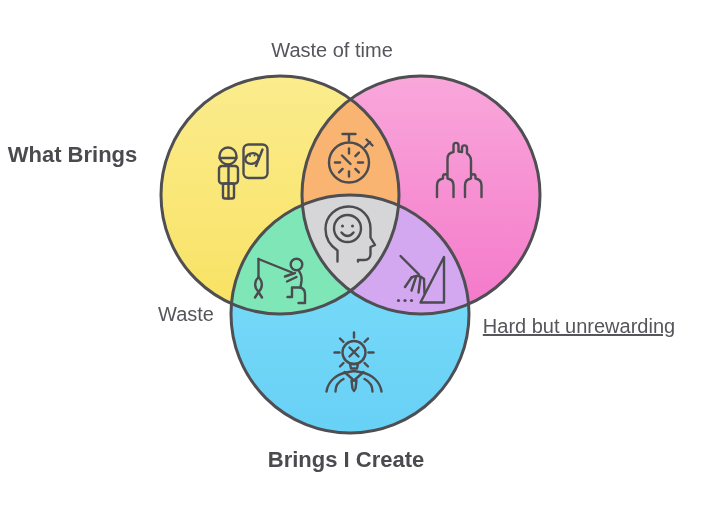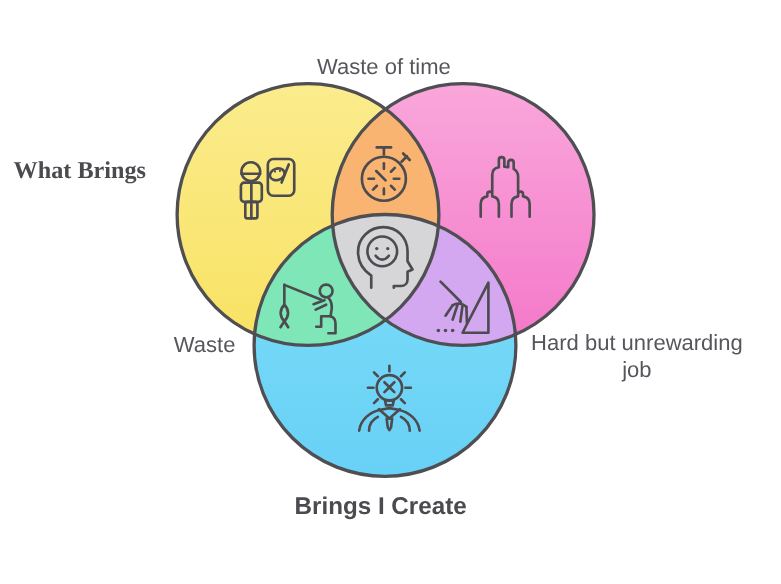--- a/index.html
+++ b/index.html
@@ -165,37 +165,36 @@
         <line x1="364.5" y1="363" x2="368" y2="366.5"></line>
       </g>
       <path d="M326.5,391.5 c1.5,-10 9.5,-17 19.5,-19 l8,-1.5 l8,1.5 c10,2 18,9 19.5,19"></path>
       <path d="M335.5,391.5 c0,-5.5 3,-10 8,-12.5"></path>
       <path d="M372.5,391.5 c0,-5.5 -3,-10 -8,-12.5"></path>
       <path d="M344.5,372 l9.5,8.5 l9.5,-8.5"></path>
       <path d="M351.5,380.5 h5 l-1,8 l-1.5,2.5 l-1.5,-2.5 z"></path>
     </g>
   </svg>
 
-  <div class="label" style="left:349px;top:38px;margin-top:11px;">
+  <div class="label" style="left:332px;top:38px;">
     <span class="ln">Waste of time</span>
   </div>
 
-  <div class="title" style="left:72.5px;top:140px;font-family:Liberation Serif, serif;">
+  <div class="title" style="left:72.5px;top:140px;">
     <span class="ln">What Brings</span>
   </div>
 
   <div class="title" style="left:605px;top:123px;">
   </div>
 
   <div class="label" style="left:186px;top:302px;">
     <span class="ln">Waste</span>
   </div>
 
-  <div class="label" style="left:579px;top:300px;">
+  <div class="label" style="left:579px;top:314px;text-decoration:underline;">
     <span class="ln">Hard but unrewarding</span>
-    <span class="ln">job</span>
   </div>
 
   <div class="title" style="left:346px;top:445px;">
     <span class="ln">Brings I Create</span>
   </div>
 
 </div>
 
 </body></html>

